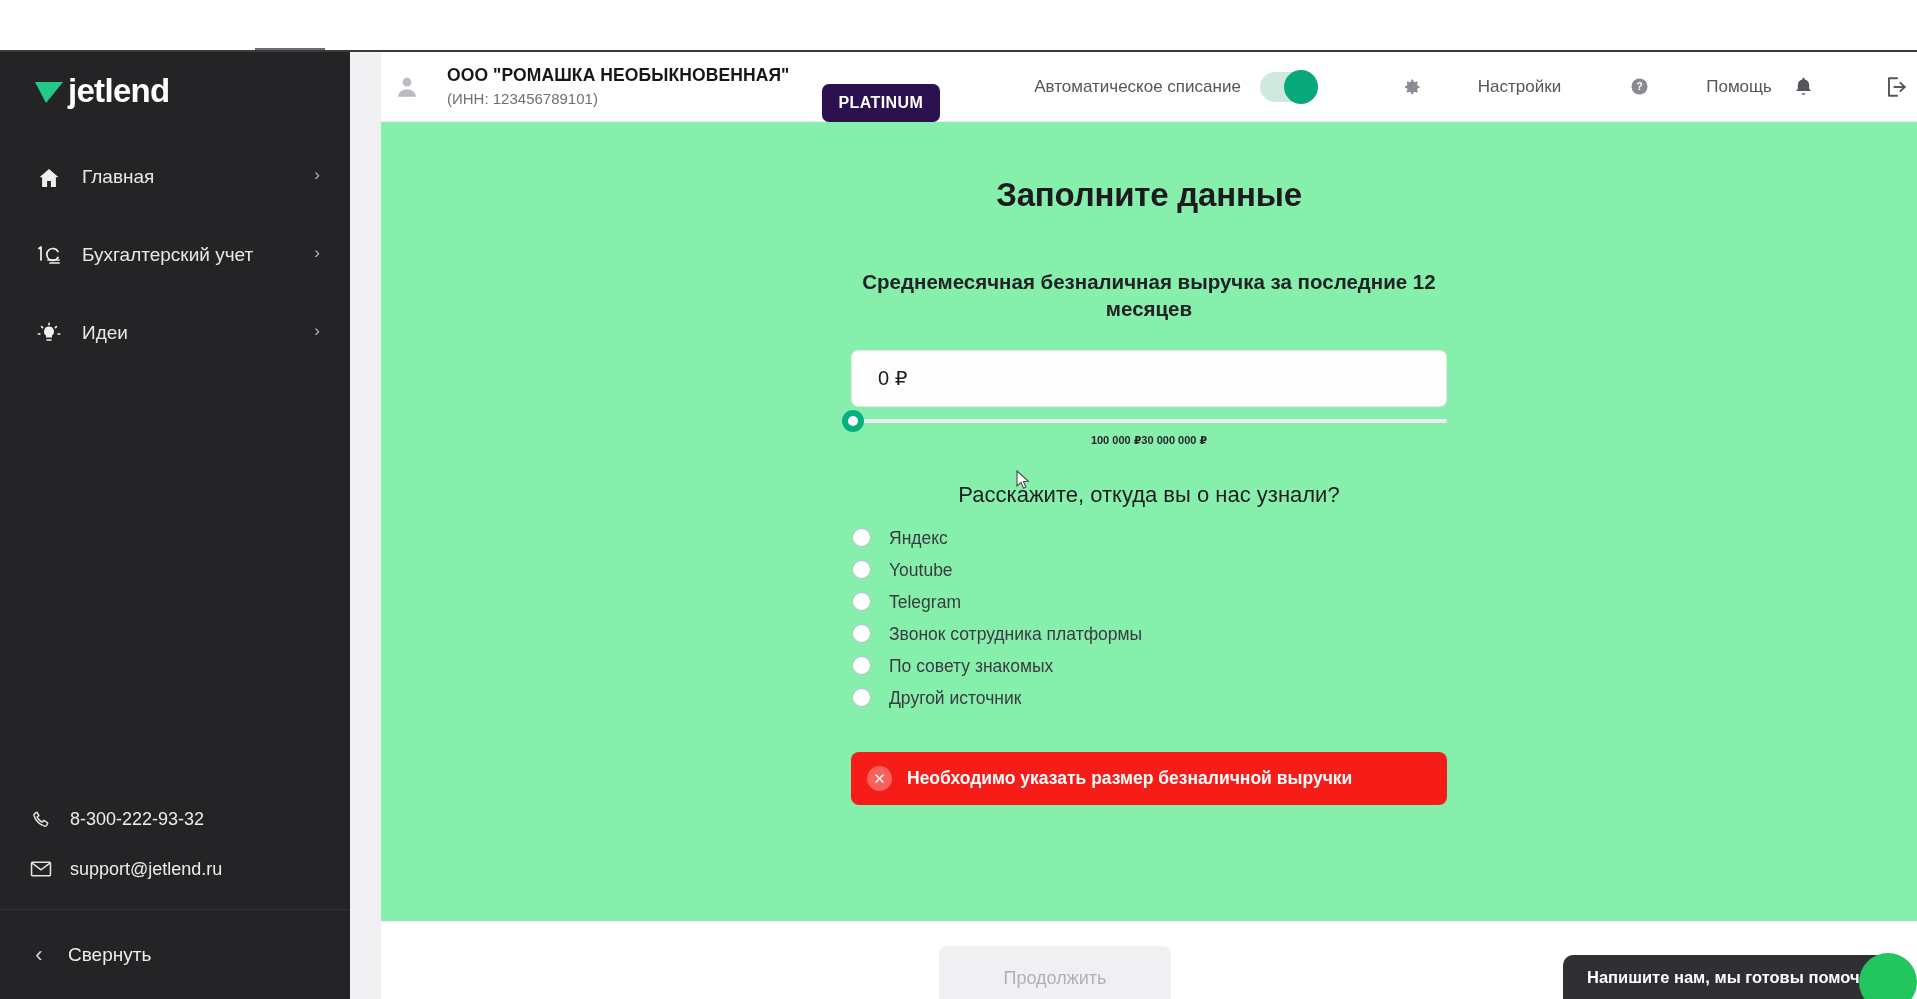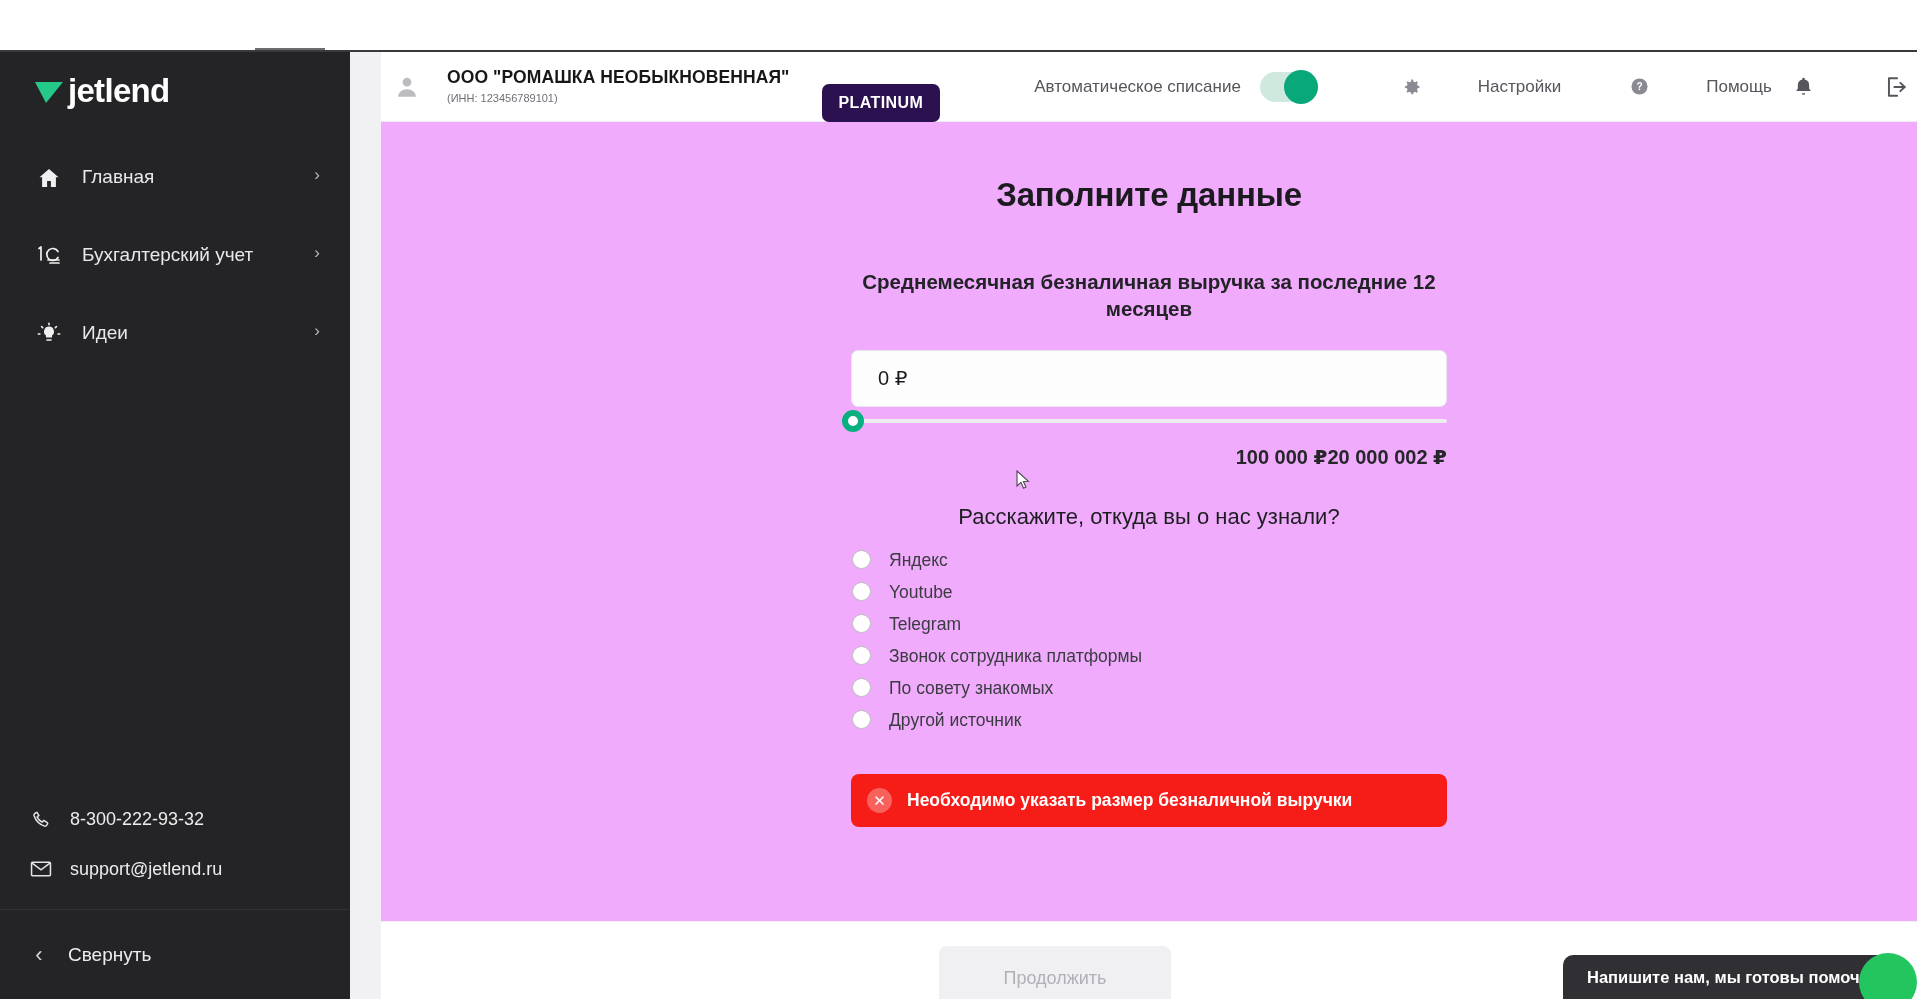--- a/index.html
+++ b/index.html
@@ -189,21 +189,21 @@
   }
   .company-name {
     font-size: 17.5px;
     font-weight: 700;
     color: #17171a;
     letter-spacing: 0.1px;
     line-height: 1.25;
     white-space: nowrap;
   }
   .company-inn {
-    font-size: 11px;
+    font-size: 15px;
     color: #6f6f76;
     line-height: 1.3;
     margin-top: 2px;
     white-space: nowrap;
   }
   .tier-badge {
     margin-left: 32px;
     background: #2b1150;
     color: #ffffff;
     font-size: 16px;
@@ -270,21 +270,21 @@
     cursor: pointer;
   }
   .icon-btn.bell { margin-right: 28px; }
   .icon-btn.logout { margin-right: -8px; }
 
   
   .content {
     position: absolute;
     left: 381px; top: 122px;
     width: 1536px; height: 799px;
-    background: #f0abfc;
+    background: #86efac;
     overflow: hidden;
   }
   .page-title {
     margin-top: 54px;
     text-align: center;
     font-size: 33px;
     font-weight: 700;
     color: #1b1b1f;
     letter-spacing: -0.2px;
   }
@@ -332,24 +332,24 @@
     position: absolute;
     left: -9px; top: 0;
     width: 22px; height: 22px;
     border-radius: 50%;
     background: #ffffff;
     border: 6px solid #09b07f;
     cursor: grab;
     box-sizing: border-box;
   }
   .slider-bounds {
-    margin-top: 13px;
-    display: flex;
-    justify-content: flex-end;
-    font-size: 20px;
+    margin-top: 2px;
+    display: flex;
+    justify-content: center;
+    font-size: 11px;
     font-weight: 700;
     color: #26262b;
   }
   .question {
     margin-top: 35px;
     text-align: center;
     font-size: 22px;
     color: #1e1e22;
   }
   .radio-list {
@@ -622,21 +622,21 @@
         <span class="amount-value">0 ₽</span>
       </div>
 
       <div class="slider">
         <div class="slider-track"></div>
         <div class="slider-handle"></div>
       </div>
 
       <div class="slider-bounds">
         <span>100 000 ₽</span>
-        <span>20 000 002 ₽</span>
+        <span>30 000 000 ₽</span>
       </div>
 
       <div class="question">Расскажите, откуда вы о нас узнали?</div>
 
       <div class="radio-list">
         <label class="radio-row">
           <span class="radio-dot"></span>
           <span class="radio-label">Яндекс</span>
         </label>
         <label class="radio-row">

